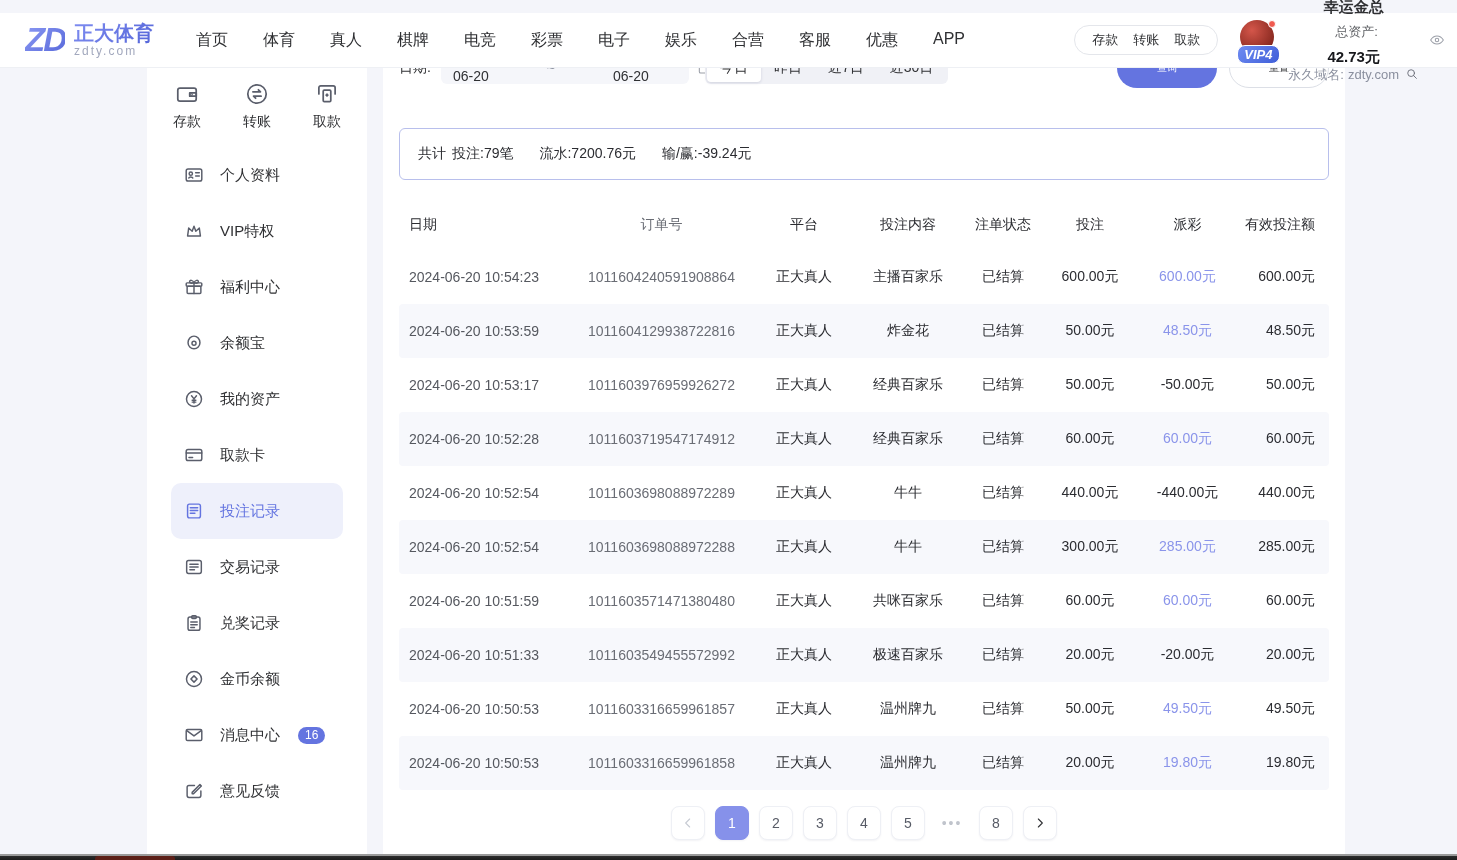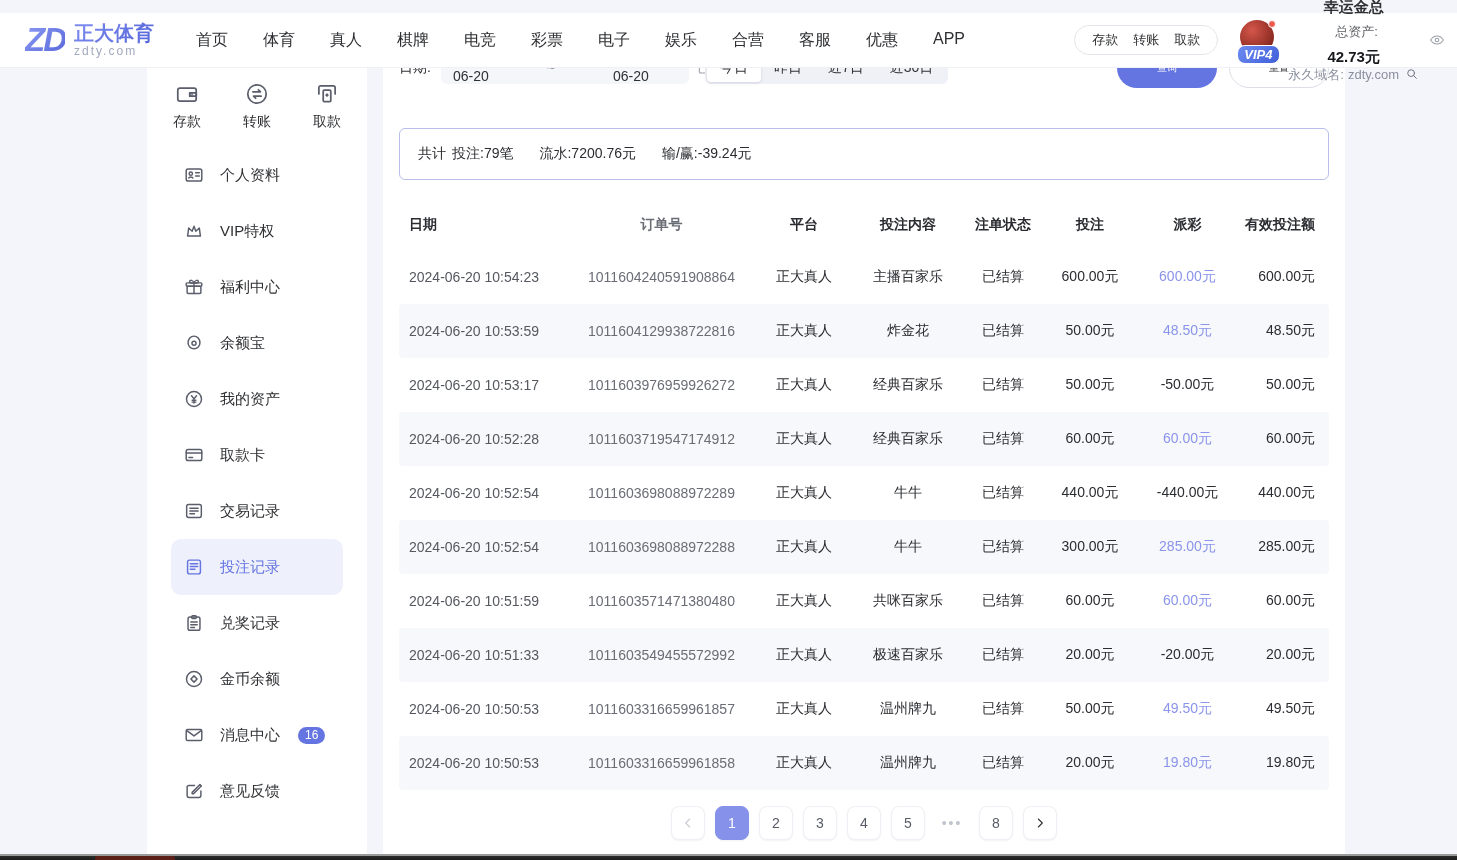--- a/index.html
+++ b/index.html
@@ -69,21 +69,21 @@
   .btn-primary { background:#6474e0; color:#fff; }
   .btn-plain { background:#fff; color:#2f3033; border:1px solid #dcdfe6; }
 
   .summary-box { margin:37px 16px 0 16px; height:52px; border:1px solid #b8bfec; border-radius:6px;
                  display:flex; align-items:center; padding:0 18px; font-size:14px; color:#2b2c31; }
   .summary-box span { margin-right:26px; }
   .summary-box .s0 { margin-right:6px; }
 
   
   .table { margin:20px 16px 0 16px; font-size:14px; }
-  .thead { display:flex; align-items:center; height:50px; color:#2b2c31; font-weight:bold; }
+  .thead { display:flex; align-items:center; height:50px; color:#2b2c31; font-weight:normal; }
   .trow { display:flex; align-items:center; height:54px; color:#2b2c31; }
   .trow.striped { background:#f7f8fc; border-radius:4px; }
   .c-date   { width:170px; text-align:left; padding-left:10px; color:#55585f; }
   .c-order  { width:185px; text-align:center; color:#6a6d75; }
   .c-platform { width:100px; text-align:center; }
   .c-content  { width:108px; text-align:center; }
   .c-status   { width:82px;  text-align:center; }
   .c-bet      { width:92px;  text-align:center; }
   .c-payout   { width:103px; text-align:center; }
   .c-valid    { flex:1; text-align:right; padding-right:14px; }
@@ -253,37 +253,37 @@
         </div>
         <div class="menu-item">
           <span>
             <svg width="22" height="22" viewBox="0 0 24 24" fill="none" stroke="currentColor" stroke-width="1.6" stroke-linecap="round" stroke-linejoin="round">
               <rect x="3.5" y="6" width="17" height="12" rx="2"></rect>
               <path d="M3.5 9.7h17M6.5 14.7h4"></path>
             </svg>
           </span>
           <span class="ml">取款卡</span>
         </div>
+        <div class="menu-item active">
+          <span>
+            <svg width="22" height="22" viewBox="0 0 24 24" fill="none" stroke="currentColor" stroke-width="1.6" stroke-linecap="round" stroke-linejoin="round">
+              <rect x="5" y="4.5" width="14" height="15" rx="2"></rect>
+              <path d="M8 8.5h8M8 11.5h8M8 14.5h5"></path>
+            </svg>
+          </span>
+          <span class="ml">投注记录</span>
+        </div>
         <div class="menu-item">
           <span>
             <svg width="22" height="22" viewBox="0 0 24 24" fill="none" stroke="currentColor" stroke-width="1.6" stroke-linecap="round" stroke-linejoin="round">
               <rect x="4" y="5" width="16" height="14" rx="2"></rect>
               <path d="M7.5 9h9M7.5 12h9M7.5 15h5"></path>
             </svg>
           </span>
           <span class="ml">交易记录</span>
-        </div>
-        <div class="menu-item active">
-          <span>
-            <svg width="22" height="22" viewBox="0 0 24 24" fill="none" stroke="currentColor" stroke-width="1.6" stroke-linecap="round" stroke-linejoin="round">
-              <rect x="5" y="4.5" width="14" height="15" rx="2"></rect>
-              <path d="M8 8.5h8M8 11.5h8M8 14.5h5"></path>
-            </svg>
-          </span>
-          <span class="ml">投注记录</span>
         </div>
         <div class="menu-item">
           <span>
             <svg width="22" height="22" viewBox="0 0 24 24" fill="none" stroke="currentColor" stroke-width="1.6" stroke-linecap="round" stroke-linejoin="round">
               <rect x="5.5" y="5.5" width="13" height="14.5" rx="2"></rect>
               <rect x="9.5" y="4" width="5" height="3" rx="1"></rect>
               <path d="M8.5 11h7M8.5 14h7M8.5 17h4"></path>
             </svg>
           </span>
           <span class="ml">兑奖记录</span>

